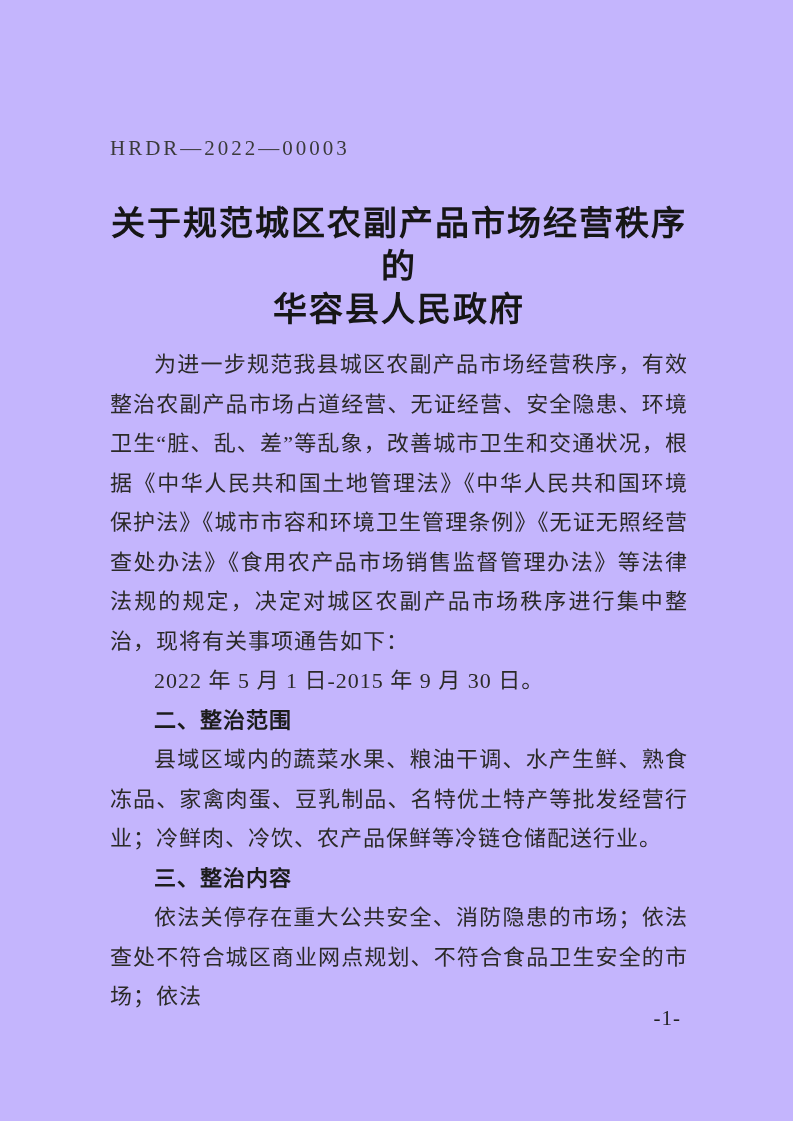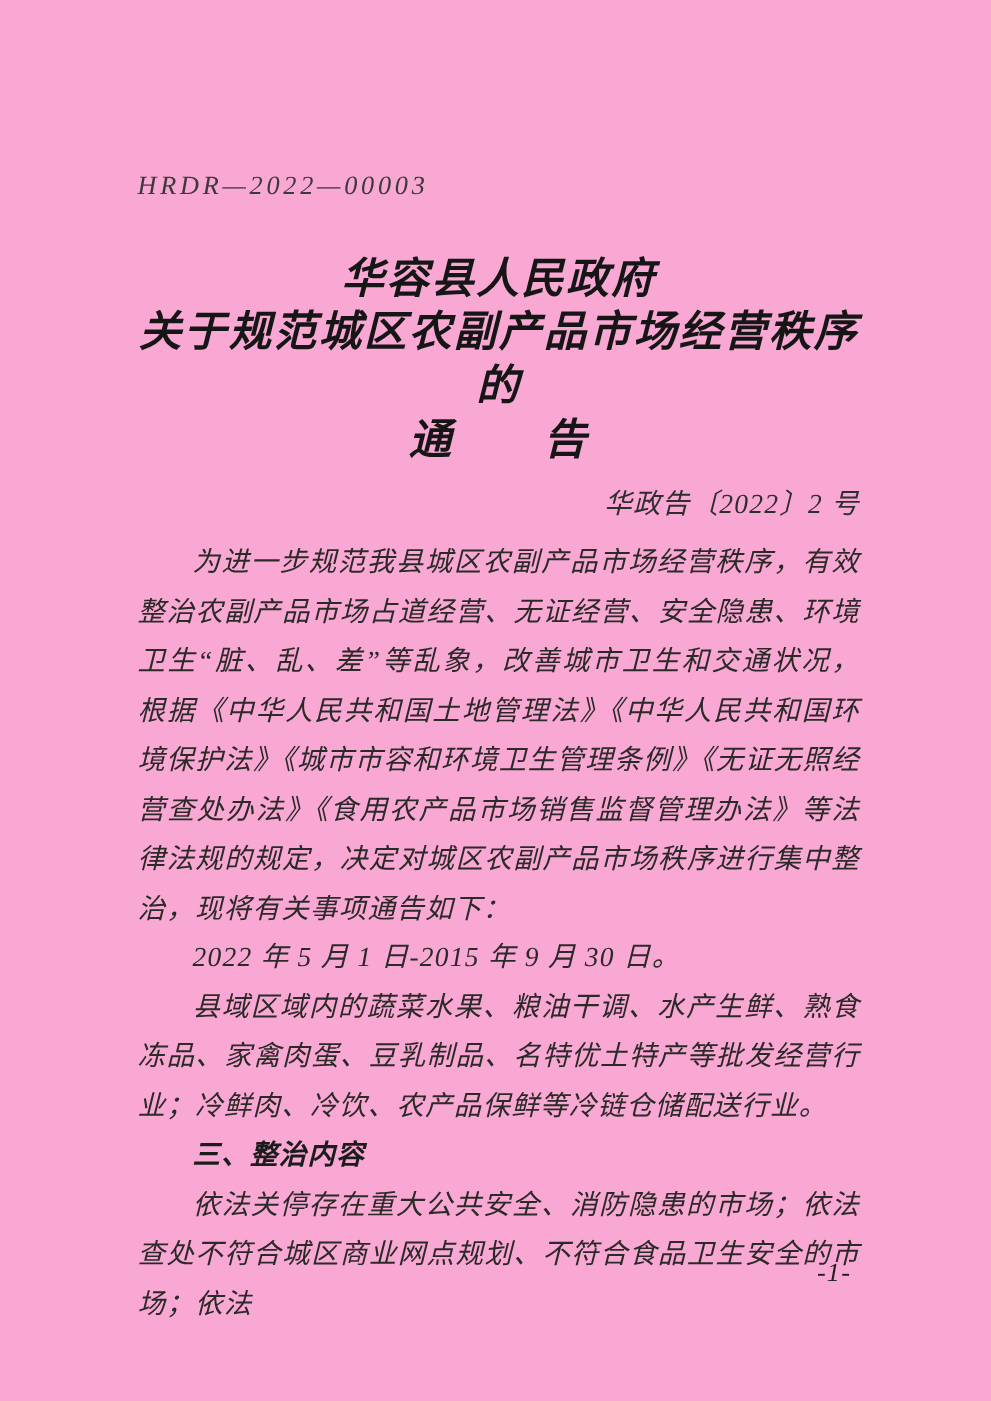--- a/index.html
+++ b/index.html
@@ -4,26 +4,25 @@
 <style>
   html, body {
     margin: 0;
     padding: 0;
     background: #ffffff;
   }
   .page {
     position: relative;
     width: 793px;
     height: 1121px;
-    background: #f9a8d4;
+    background: #c4b5fd;
     overflow: hidden;
     box-sizing: border-box;
     padding: 136px 105px 12px 110px;
     color: #262626;
-    font-style: italic;
   }
   .doc-code {
     font-family: "Liberation Serif", "DejaVu Serif", serif;
     font-size: 21px;
     letter-spacing: 3px;
     color: #3a3a3a;
     line-height: 24px;
   }
   .title-block {
     margin-top: 42px;
@@ -77,30 +76,29 @@
   }
 </style>
 </head>
 <body>
 
 <div class="page">
 
   <div class="doc-code">HRDR—2022—00003</div>
 
   <div class="title-block">
+    <div class="title-line">关于规范城区农副产品市场经营秩序的</div>
     <div class="title-line">华容县人民政府</div>
-    <div class="title-line">关于规范城区农副产品市场经营秩序的</div>
-    <div class="title-line">通　　告</div>
   </div>
 
-  <div class="doc-number">华政告〔2022〕2 号</div>
 
   <div class="body-blocks">
       <p class="para">为进一步规范我县城区农副产品市场经营秩序，有效整治农副产品市场占道经营、无证经营、安全隐患、环境卫生“脏、乱、差”等乱象，改善城市卫生和交通状况，根据《中华人民共和国土地管理法》《中华人民共和国环境保护法》《城市市容和环境卫生管理条例》《无证无照经营查处办法》《食用农产品市场销售监督管理办法》等法律法规的规定，决定对城区农副产品市场秩序进行集中整治，现将有关事项通告如下：</p>
       <p class="para">2022 年 5 月 1 日-2015 年 9 月 30 日。</p>
+      <p class="heading">二、整治范围</p>
       <p class="para">县域区域内的蔬菜水果、粮油干调、水产生鲜、熟食冻品、家禽肉蛋、豆乳制品、名特优土特产等批发经营行业；冷鲜肉、冷饮、农产品保鲜等冷链仓储配送行业。</p>
       <p class="heading">三、整治内容</p>
       <p class="para">依法关停存在重大公共安全、消防隐患的市场；依法查处不符合城区商业网点规划、不符合食品卫生安全的市场；依法</p>
     </div>
 
   <div class="page-number">-1-</div>
 
 </div>
 
 </body></html>

